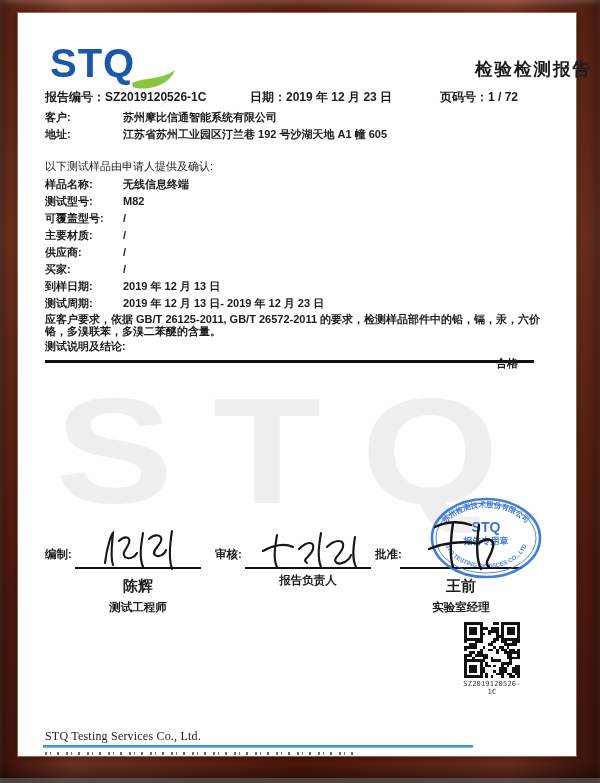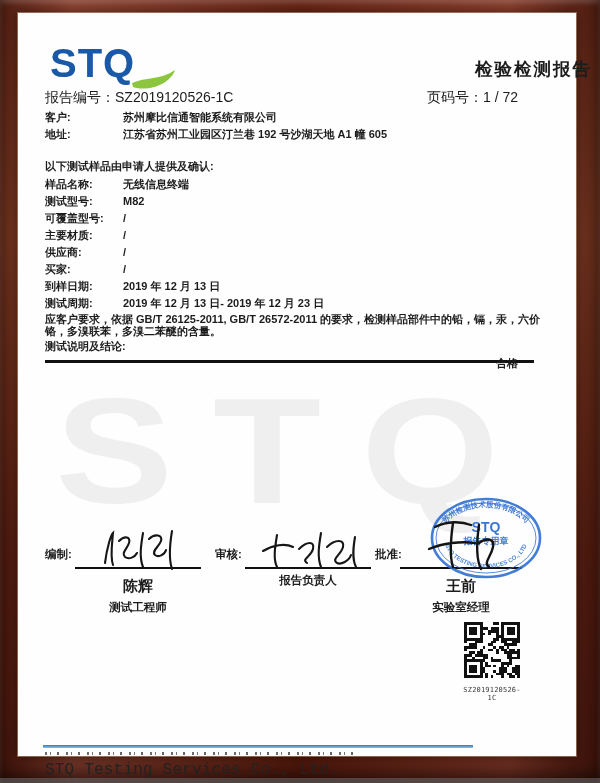--- a/index.html
+++ b/index.html
@@ -10,52 +10,52 @@
     box-shadow:inset 0 -10px 14px rgba(0,0,0,.5), inset 0 3px 5px rgba(255,255,255,.18);}
   .frame-bottom-strip{position:absolute;left:0;right:0;bottom:0;height:5px;background:#6f6f6f;opacity:.55;}
   .paper{position:absolute;left:18px;top:13px;right:24px;bottom:27px;background:#fefefe;
     box-shadow:0 0 0 1px rgba(255,214,170,.4), 0 0 10px rgba(0,0,0,.55);}
   .watermark{position:absolute;left:0;right:0;top:352px;text-align:center;font-size:150px;font-weight:800;
     color:rgba(150,150,150,.14);letter-spacing:34px;transform:scaleX(1.18);white-space:nowrap;z-index:0;user-select:none;}
   .content{position:absolute;inset:0;z-index:1;color:#1c1c1c;font-size:11px;}
   
   .logo-svg{position:absolute;left:30px;top:24px;width:132px;height:58px;}
   .doc-title{position:absolute;left:0;right:0;top:44px;text-align:right;font-size:17.5px;font-weight:800;letter-spacing:2px;transform:translateX(16px);}
-  .meta-row{position:absolute;left:0;right:0;top:76px;height:16px;font-weight:400;font-size:14px;}
+  .meta-row{position:absolute;left:0;right:0;top:76px;height:16px;font-weight:700;font-size:12px;}
   .meta-report{position:absolute;left:27px;}
   .meta-date{position:absolute;left:232px;}
   .meta-page{position:absolute;right:58px;}
   
   .body-block{position:absolute;left:27px;right:30px;top:96px;}
   .row{height:17px;display:flex;align-items:center;line-height:15px;}
   .lbl{display:inline-block;width:78px;font-weight:600;flex:0 0 78px;}
   .val{font-weight:700;}
   .spacer{height:16px;}
-  .intro{height:17px;font-weight:700;line-height:15px;}
+  .intro{height:17px;font-weight:400;line-height:15px;}
   .para{line-height:12px;font-weight:600;margin-top:1px;}
   .concl-label{margin-top:2px;height:16px;font-weight:600;line-height:15px;}
   .concl-wrap{position:relative;}
   .concl-item{font-weight:800;line-height:16px;width:430px;}
   .concl-result{position:absolute;right:28px;top:1px;font-weight:800;}
   .black-rule{height:2.5px;background:#111;margin-top:5px;margin-right:12px;}
   
   .sig-area{position:absolute;left:0;right:0;top:528px;height:80px;}
   .sig-label{position:absolute;top:6px;font-weight:800;font-size:11.5px;}
   .sig-col{position:absolute;top:-14px;text-align:center;}
   .sig-line{border-bottom:2px solid #111;height:40px;position:relative;}
   .sig-svg{position:absolute;left:50%;transform:translateX(-50%);bottom:-4px;z-index:3;}
   .sig-name{font-weight:800;margin-top:8px;font-size:15px;}
   .sig-title{font-weight:800;margin-top:4px;font-size:11.5px;}
   .seal-svg{position:absolute;left:405px;top:479px;width:126px;height:92px;z-index:2;}
   
   .qr-block{position:absolute;left:441px;top:609px;width:66px;text-align:center;}
   .qr-box{width:58px;height:56px;margin:0 auto;}
-  .qr-label{font-size:7px;color:#3a3a3a;margin-top:8px;letter-spacing:.2px;font-family:"DejaVu Sans Mono",monospace;}
-  
-  .footer-company{position:absolute;left:27px;top:716px;font-family:Liberation Mono, monospace;font-size:16px;color:#222;letter-spacing:.2px;margin-top:32px;}
+  .qr-label{font-size:7px;color:#3a3a3a;margin-top:2px;letter-spacing:.2px;font-family:"DejaVu Sans Mono",monospace;}
+  
+  .footer-company{position:absolute;left:27px;top:716px;font-family:Liberation Serif, serif;font-size:12px;color:#222;letter-spacing:.2px;}
   .footer-line{position:absolute;left:25px;top:732px;width:430px;height:2.5px;background:linear-gradient(180deg,#2f7cbe,#8cc0e4);}
   .footer-clipped{position:absolute;left:27px;top:738.5px;width:315px;height:3.5px;opacity:.8;
     background:
      repeating-linear-gradient(90deg,#4a4a4a 0 2px,transparent 2px 5px,#555 5px 6px,transparent 6px 12px,#3f3f3f 12px 13.5px,transparent 13.5px 21px);}
 </style>
 </head>
 <body>
 
 <div class="stage">
   <div class="paper">
@@ -64,20 +64,21 @@
     <div class="content">
 
       <svg class="logo-svg" viewBox="0 0 132 58">
         <text x="2" y="40" font-family="Liberation Sans, sans-serif" font-size="40" font-weight="800" letter-spacing="1" fill="#1a58a8">STQ</text>
         <path fill="#8cc63f" d="M84 46 C97 40 113 43 127 33 C122 48 99 55 85 50 Z"></path>
       </svg>
       <div class="doc-title">检验检测报告</div>
 
       <div class="meta-row">
         <span class="meta-report">报告编号：SZ2019120526-1C</span>
+        <span class="meta-date">日期：2019 年 12 月 23 日</span>
         <span class="meta-page">页码号：1 / 72</span>
       </div>
 
       <div class="body-block">
         <div class="row">
           <span class="lbl">客户:</span>
           <span class="val">苏州摩比信通智能系统有限公司</span>
         </div>
         <div class="row">
           <span class="lbl">地址:</span>

